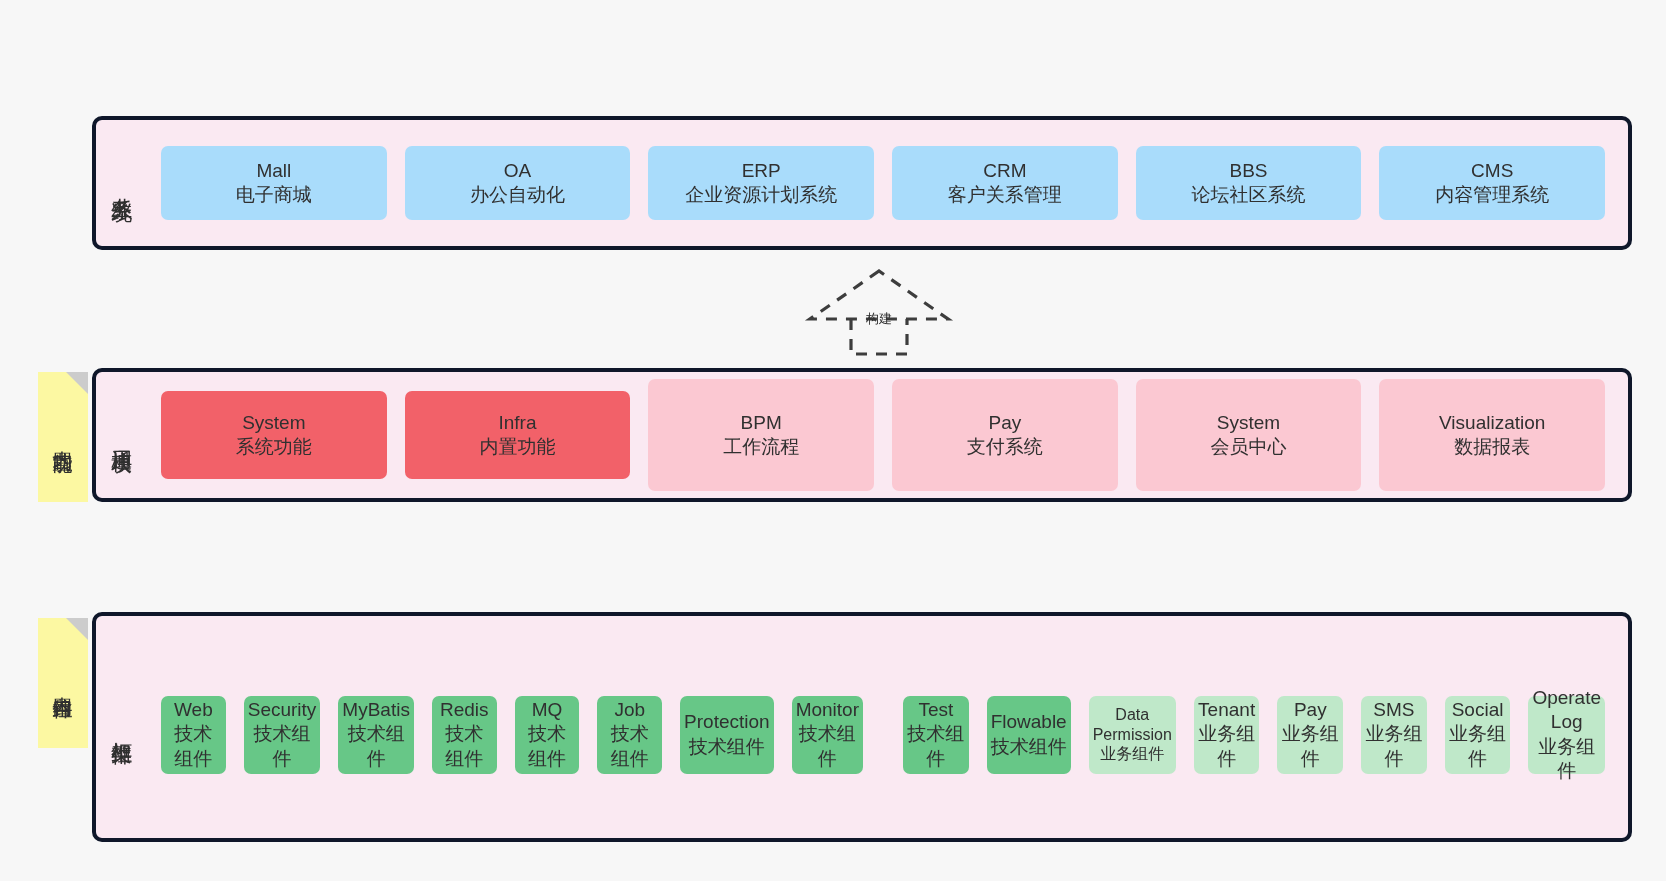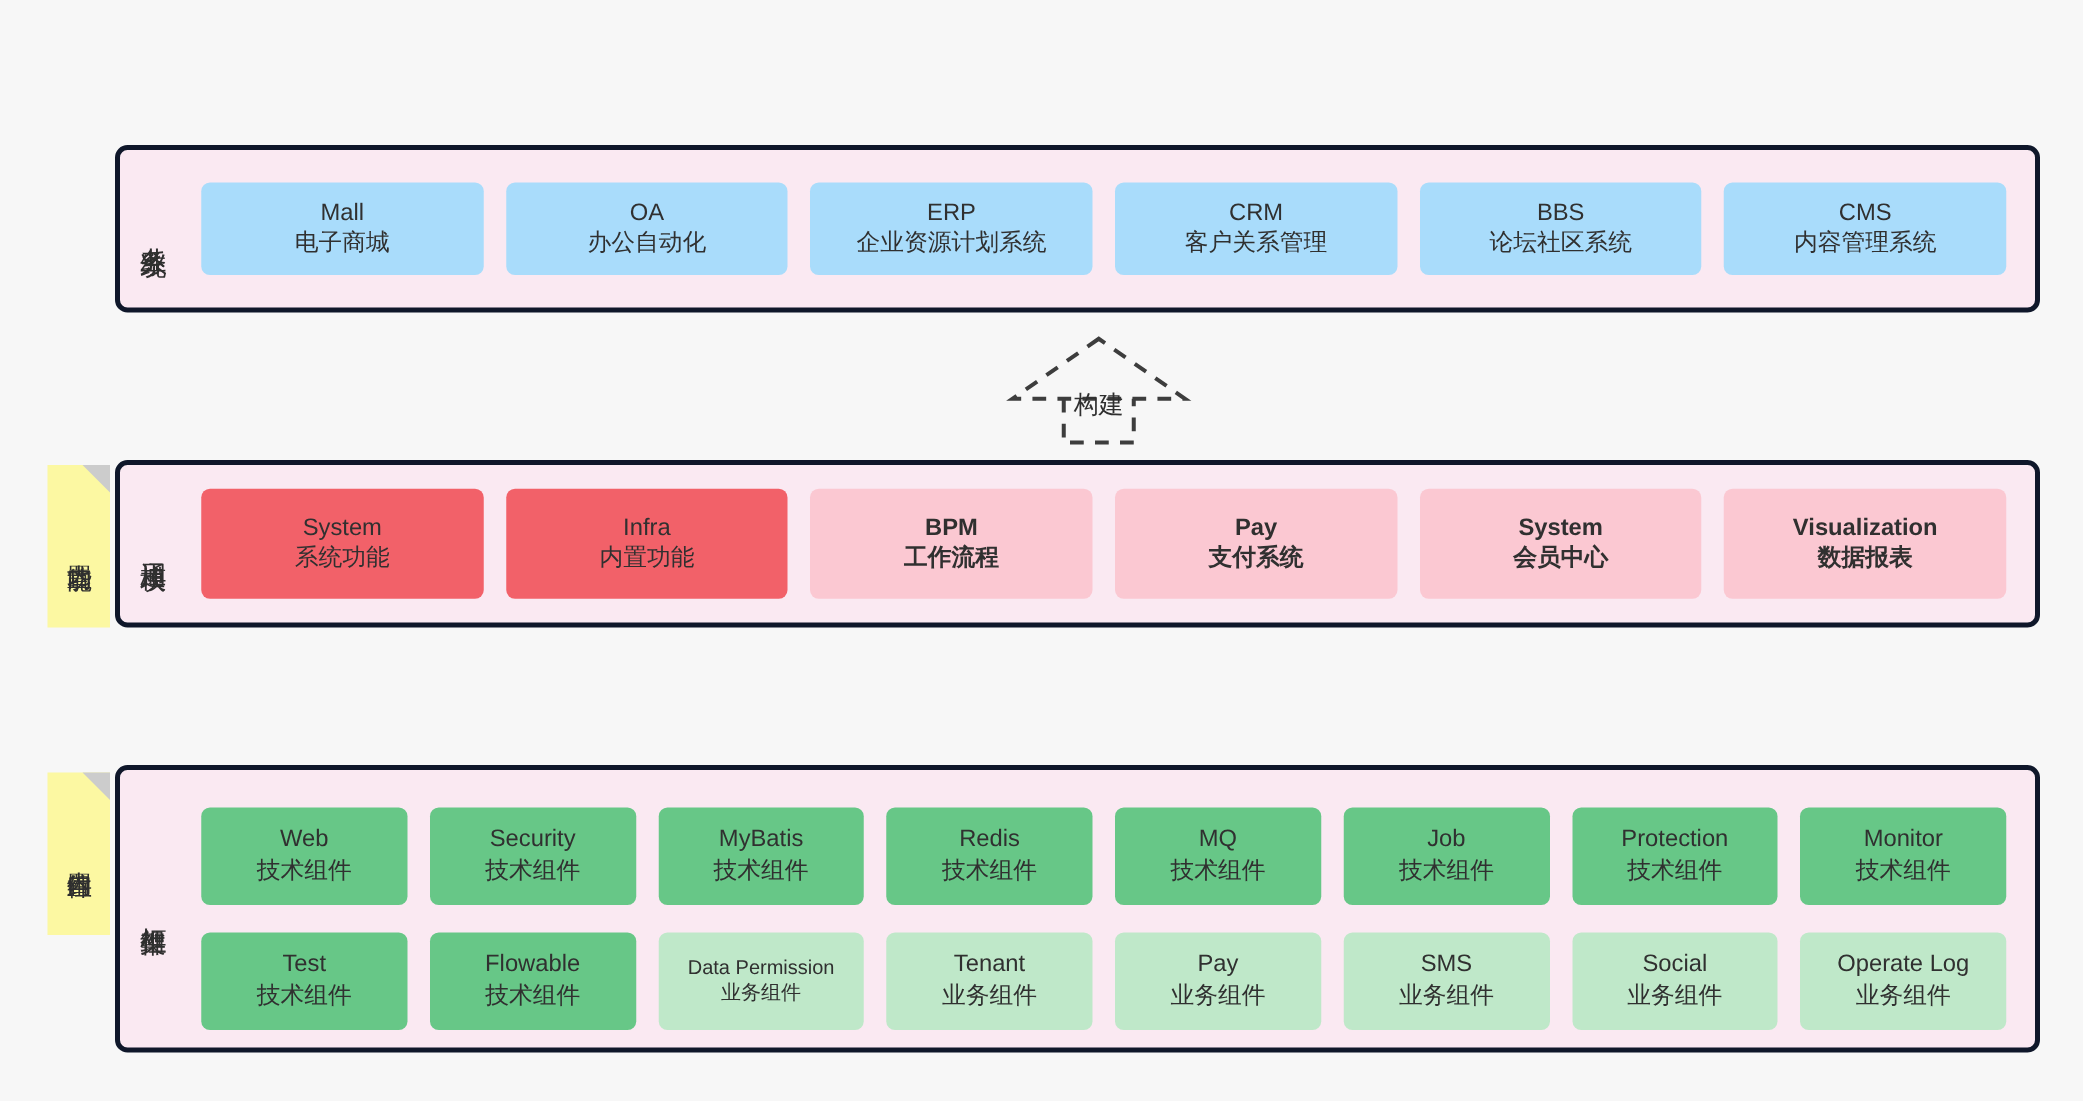--- a/index.html
+++ b/index.html
@@ -53,21 +53,21 @@
 
   .layer-body {
     flex: 1 1 auto;
     display: flex;
     align-items: center;
     padding: 0 14px 0 4px;
     gap: 0;
   }
 
   .layer-body.two-rows {
-    flex-direction: column;
+    flex-direction: row;
     justify-content: center;
     gap: 22px;
     padding: 14px 14px 14px 4px;
     margin-top: 15px;
   }
 
   .row {
     display: flex;
     width: 100%;
     gap: 0;
@@ -88,21 +88,21 @@
     line-height: 1.28;
     color: #303030;
     box-sizing: border-box;
     padding: 6px 4px;
   }
   .box .en { display: block; }
   .box .cn { display: block; }
 
   .box-blue   { background: #a9dcfb; height: 74px; }
   .box-red    { background: #f26169; height: 88px; }
-  .box-pink   { background: #fbc8d2; height: 88px; font-weight: bold; }
+  .box-pink   { background: #fbc8d2; height: 112px; }
   .box-green  { background: #67c787; height: 78px; }
   .box-lgreen { background: #bfe8c9; height: 78px; }
 
   .box-3line { font-size: 16px; line-height: 1.22; }
 
   
   .note {
     position: absolute;
     background: #fcf8a2;
     box-sizing: border-box;
@@ -124,21 +124,21 @@
     width: 0; height: 0;
     border-top: 22px solid #cccccc;
     border-left: 22px solid transparent;
   }
 
   
   .arrow { position: absolute; }
   .arrow svg { display: block; overflow: visible; }
   .arrow .arrow-label {
     position: absolute;
-    font-size: 20px;
+    font-size: 13px;
     color: #2f2f2f;
     white-space: nowrap;
     left: 50%;
     transform: translateX(-50%);
     user-select: none;
     background: transparent;
   }
 </style>
 </head>
 <body>

